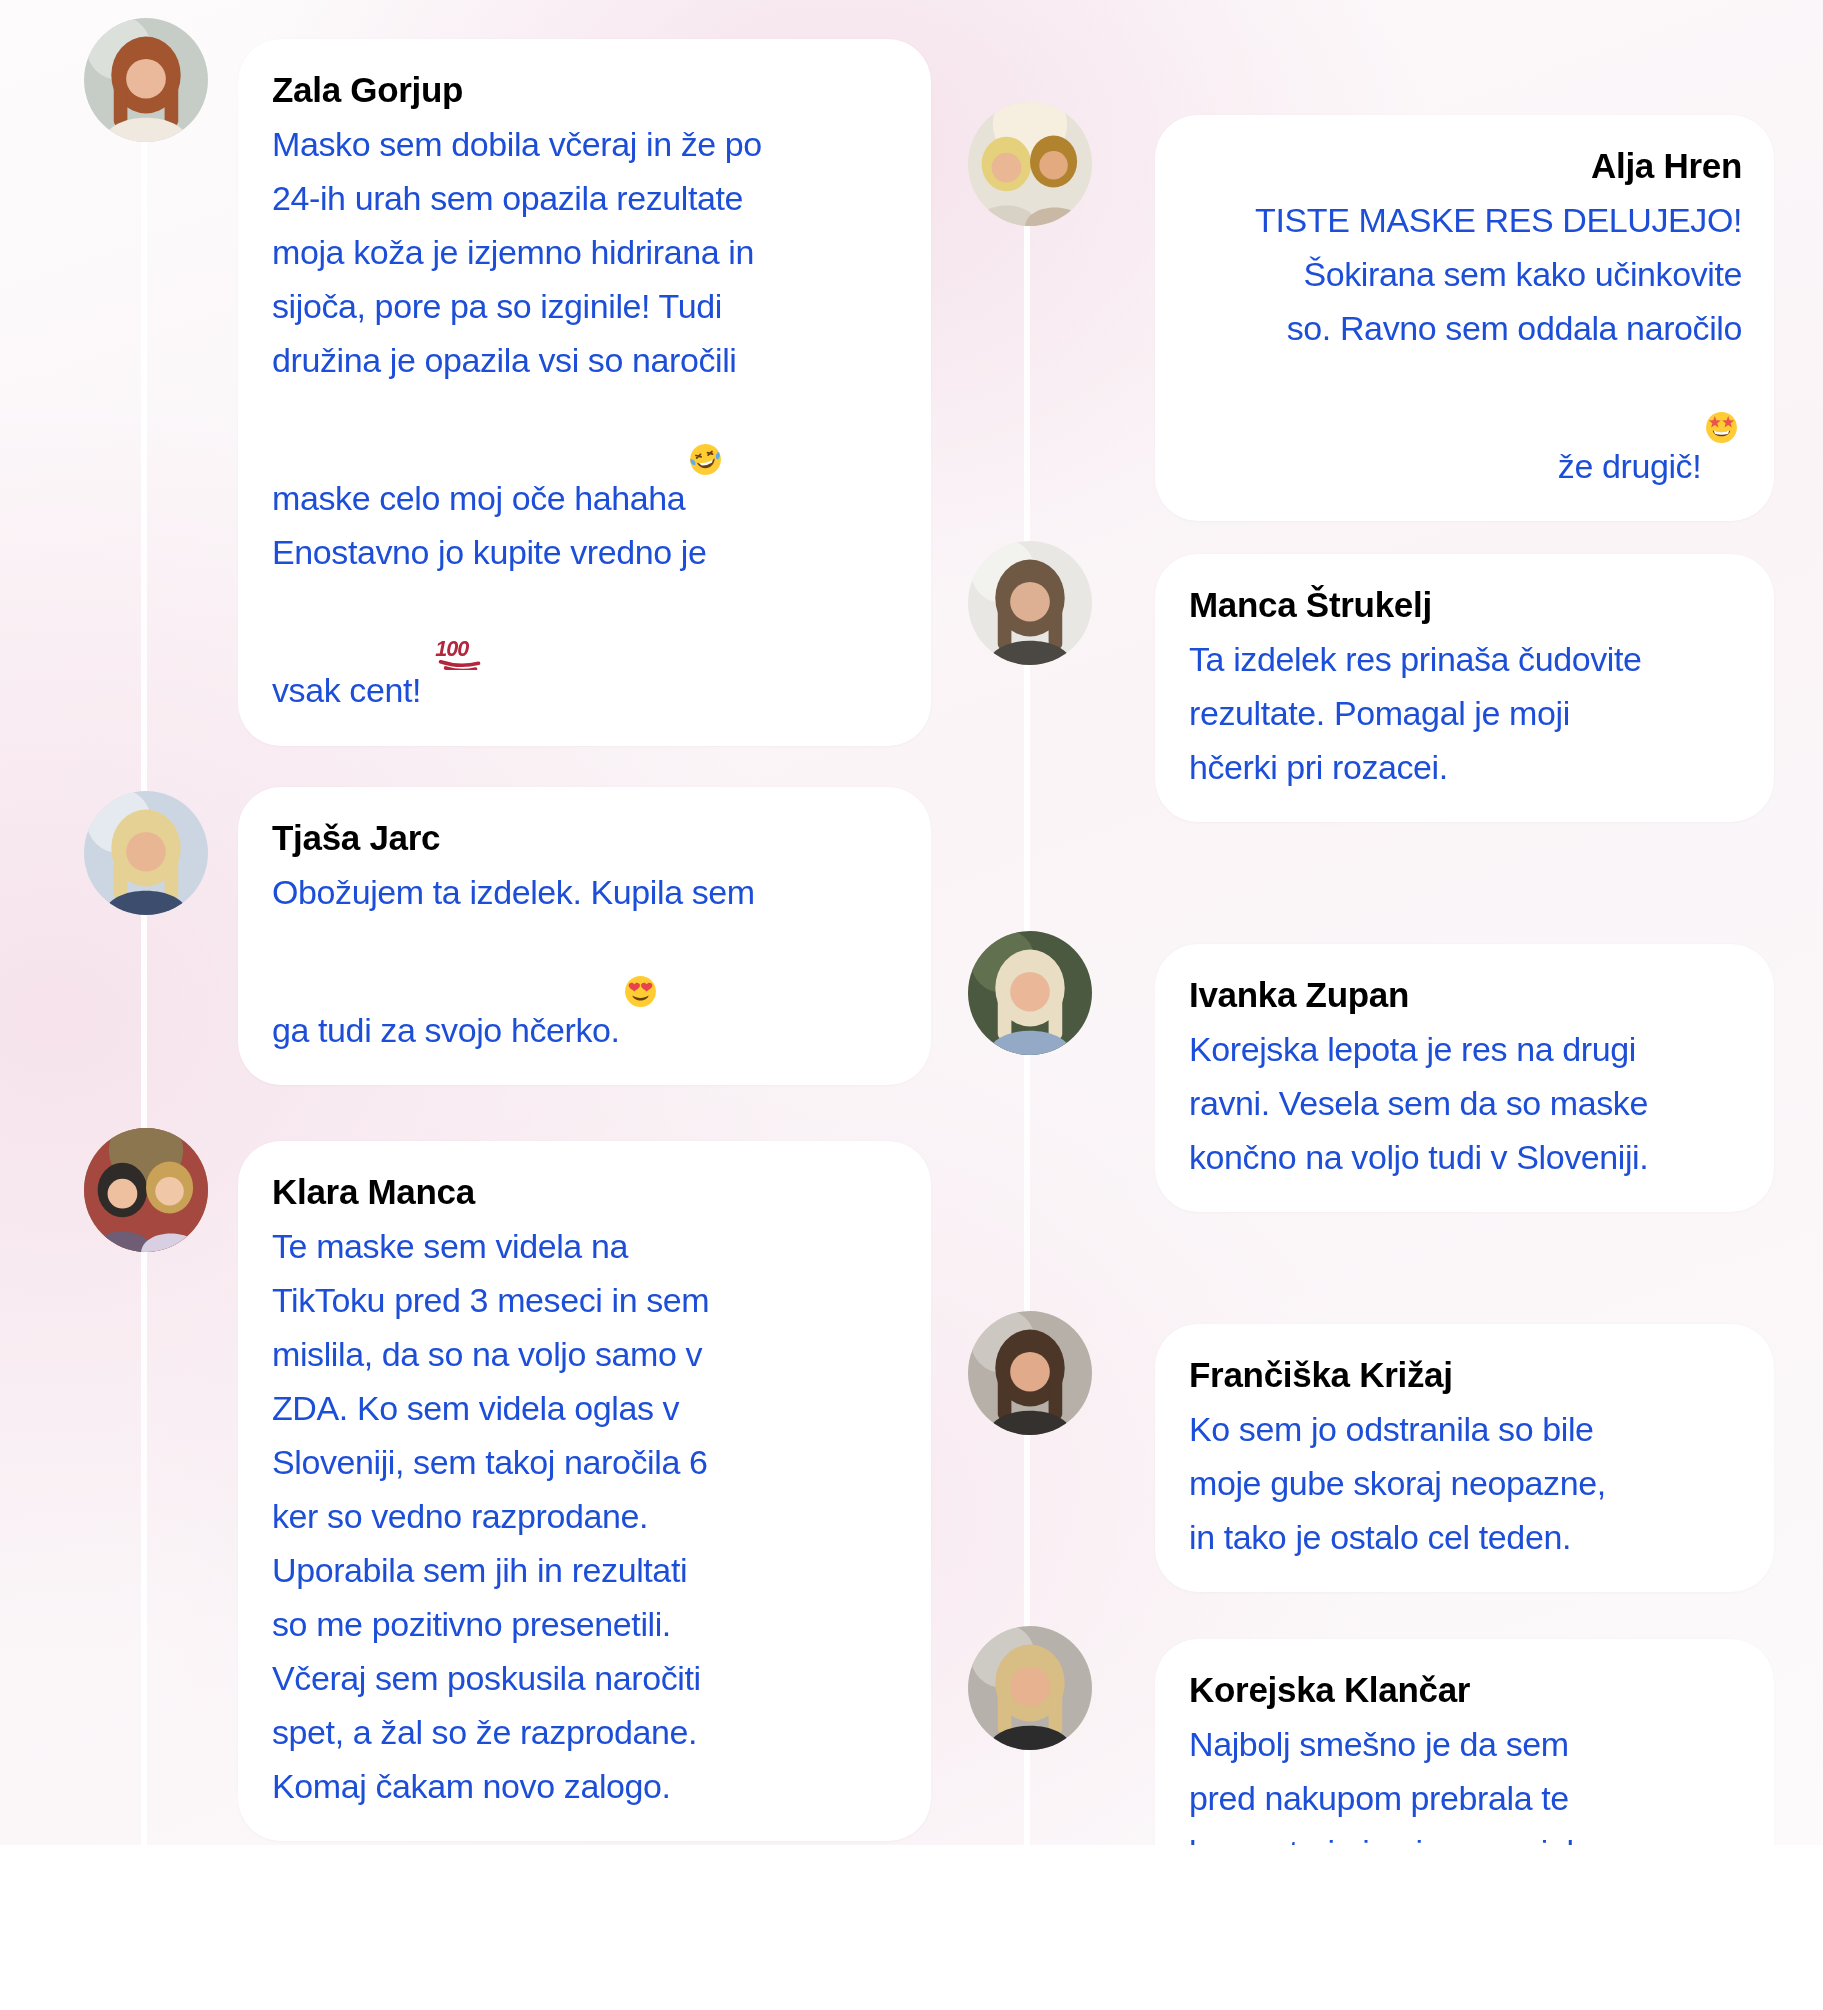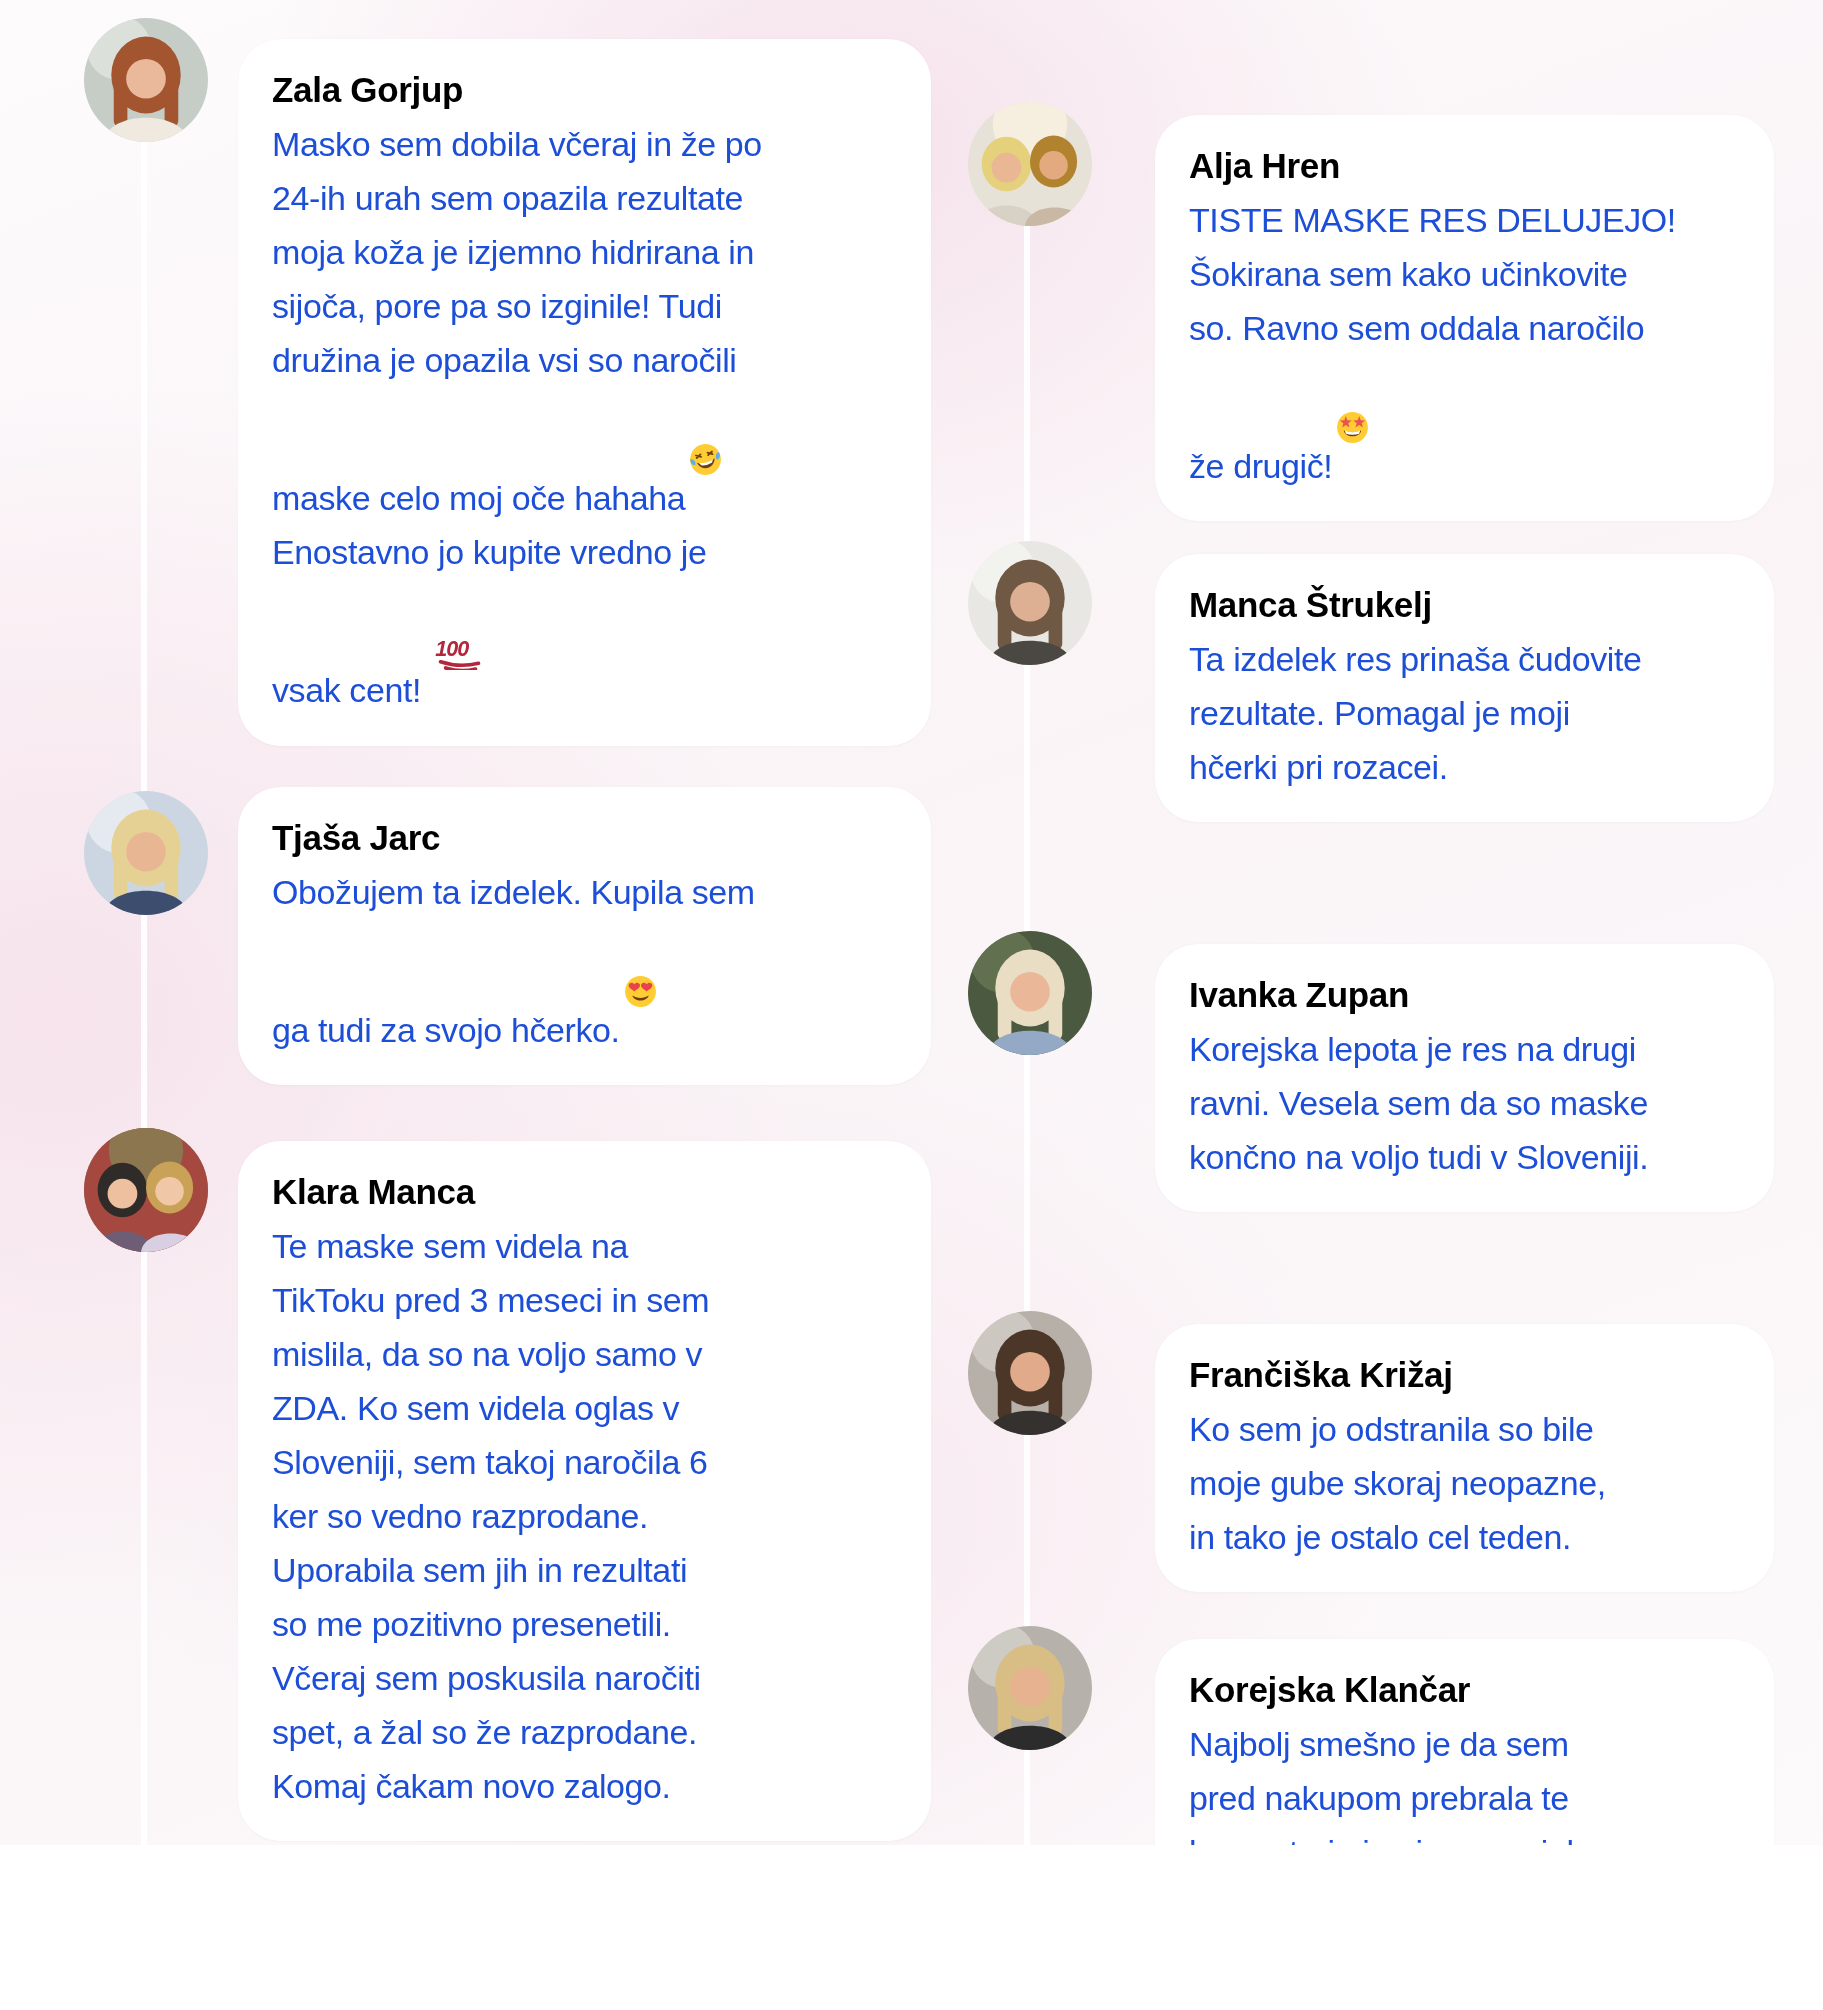--- a/index.html
+++ b/index.html
@@ -41,21 +41,21 @@
   .author{font-size:35px;font-weight:700;line-height:54px;color:#000;letter-spacing:-0.3px;}
   .text{
     margin:0;font-size:34px;line-height:54px;color:#1d4ed8;
     letter-spacing:-0.4px;white-space:pre-line;
   }
   .row-zala   .avatar{top:-20.6px;}
   .row-tjasa  .avatar{top:3.7px;}
   .row-zala{margin-bottom:41px;}
   .row-tjasa{margin-bottom:56px;}
   .row-maja{margin-bottom:52px;}
-  .row-alja{margin-bottom:33px;}
+  .row-alja{margin-bottom:33px;text-align:right;}
   .row-manca{margin-bottom:122px;}
   .row-ivanka{margin-bottom:112px;}
   .row-franciska{margin-bottom:47px;}
   .emoji{display:inline-block;width:37px;height:37px;vertical-align:-6.6px;margin:0 1.9px;}
   .emoji svg{width:100%;height:100%;display:block;}
   .emoji-hundred{width:54px;text-align:right;}
 </style>
 </head>
 <body>
 

